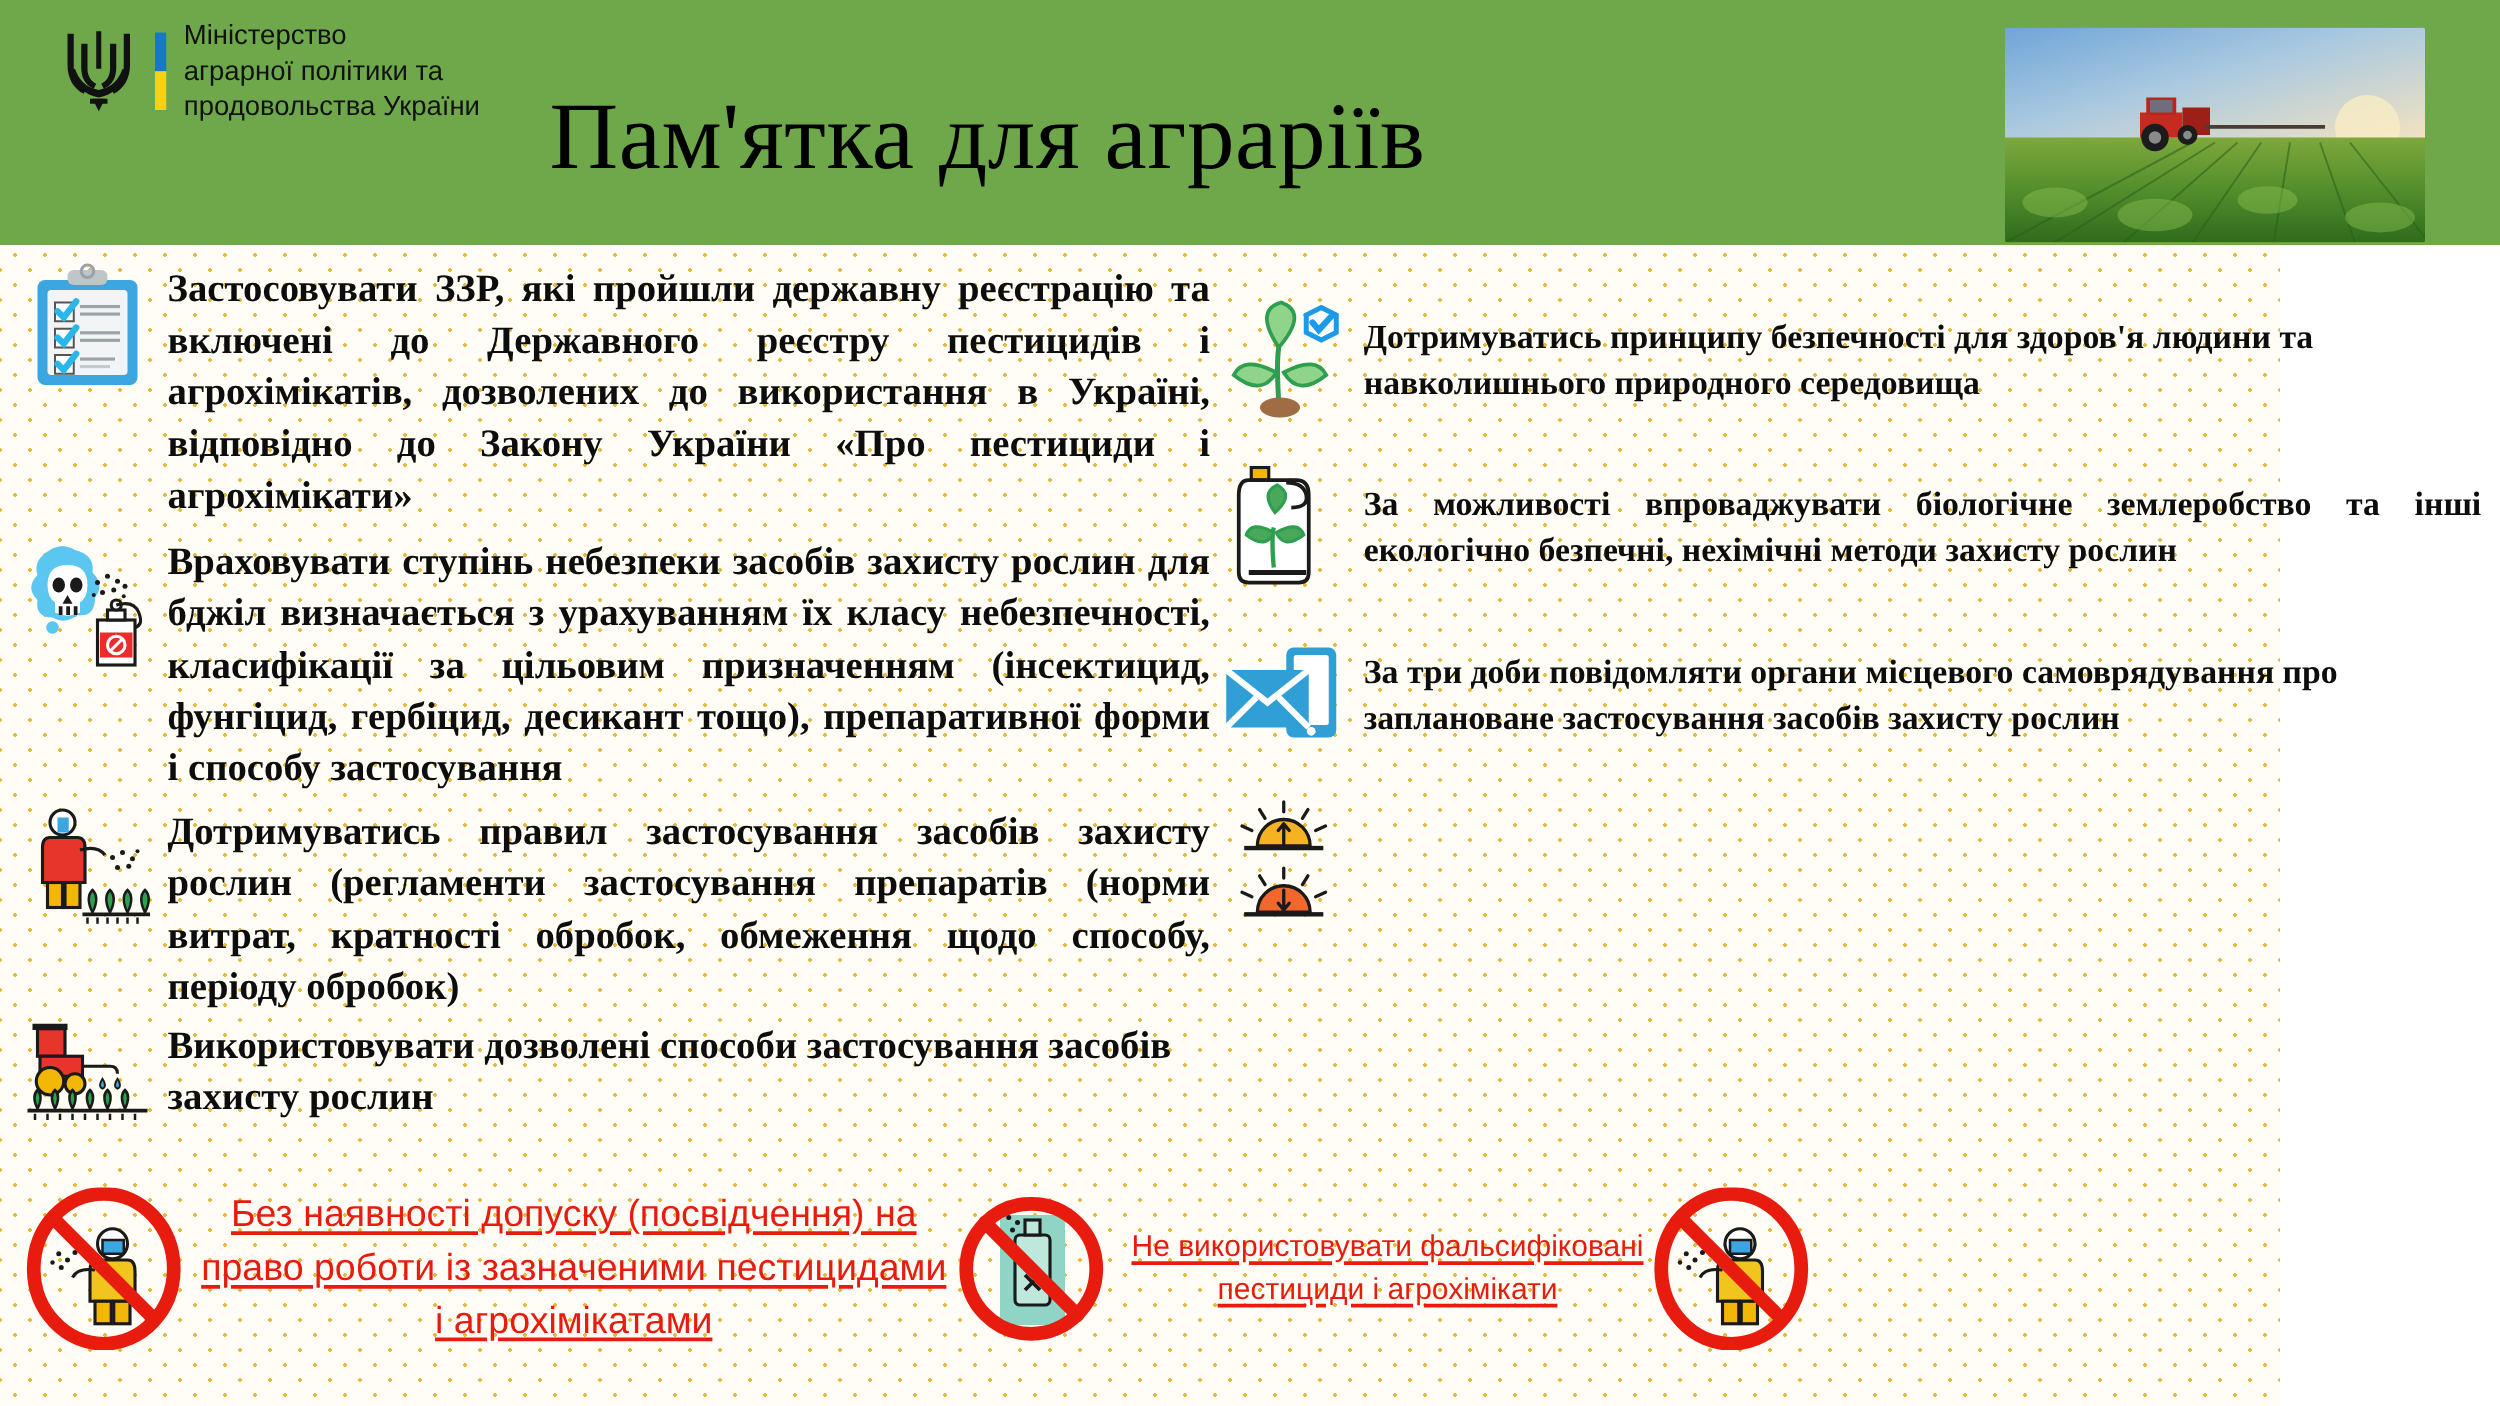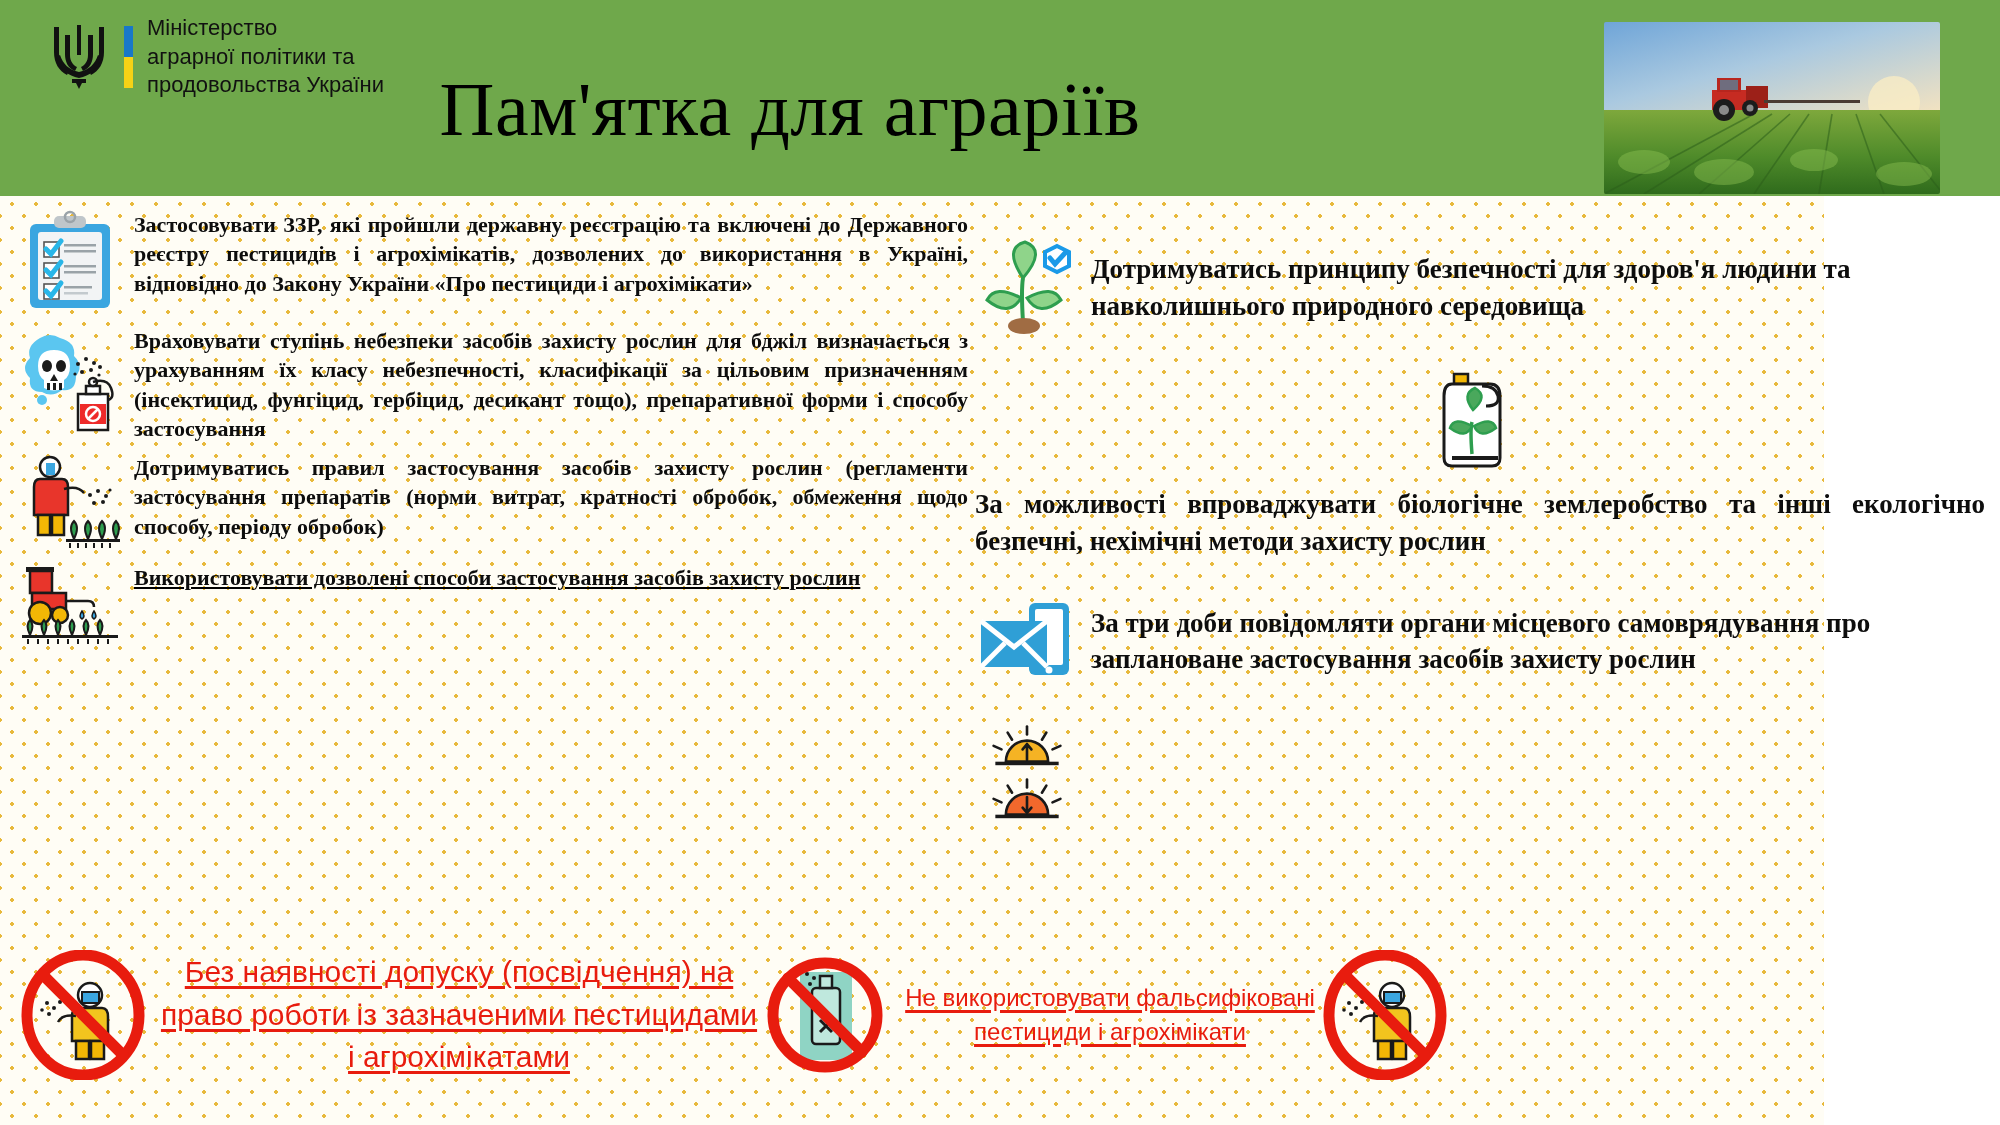--- a/index.html
+++ b/index.html
@@ -55,36 +55,36 @@
   .col-left{left:18px;width:950px;}
   .col-right{left:975px;width:1010px;}
 
   .item{display:flex;align-items:flex-start;gap:12px;margin-bottom:6px;}
   .icon-box{flex:0 0 auto;width:104px;height:104px;display:flex;align-items:flex-start;justify-content:center;}
   .icon-box.small{width:104px;height:80px;}
   .icon-box svg{display:block;}
   .txt{
     flex:1;
     font-family:"Liberation Serif", serif;
-    font-weight:bold;font-size:22px;line-height:1.33;color:#0d0d0d;
+    font-weight:bold;font-size:31px;line-height:1.33;color:#0d0d0d;
     text-align:justify;text-justify:inter-word;
     hyphens:none;
   }
   .txt.nj{text-align:left;}
 
   
   .col-right .item{margin-bottom:30px;align-items:center;}
   .col-right .txt{font-size:27px;line-height:1.36;}
 
   .col-left .i1{margin-top:14px;}
   .col-left .i2{margin-top:12px;}
   .col-left .i3{margin-top:10px;justify-content:space-between;}
-  .col-left .i4{margin-top:2px;text-decoration:underline;}
+  .col-left .i4{margin-top:2px;}
   .col-right .r1{margin-top:40px;}
-  .col-right .r2{margin-top:26px;flex-direction:column;}
+  .col-right .r2{margin-top:26px;}
   .col-right .r3{margin-top:24px;}
   .col-right .r4{margin-top:26px;}
 
   .dual-icon{display:flex;flex-direction:column;gap:2px;align-items:center;}
 
   
   .warnings{
     position:absolute;left:0;top:905px;width:2000px;height:220px;
     display:flex;align-items:center;
   }

